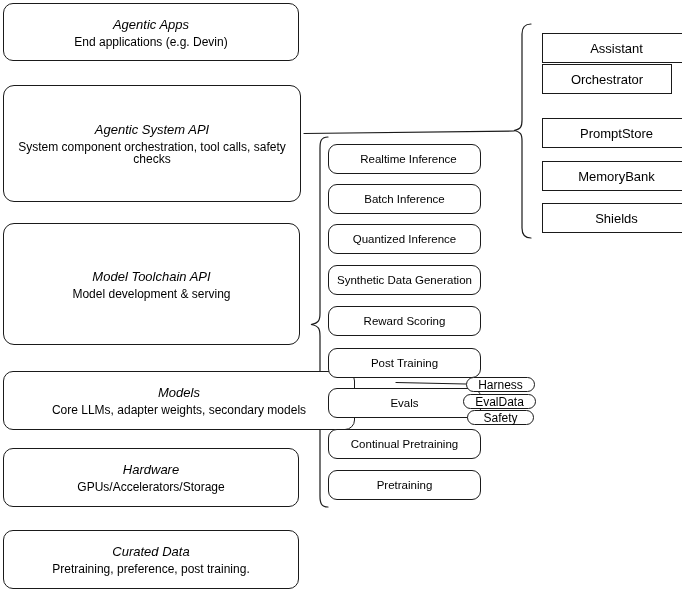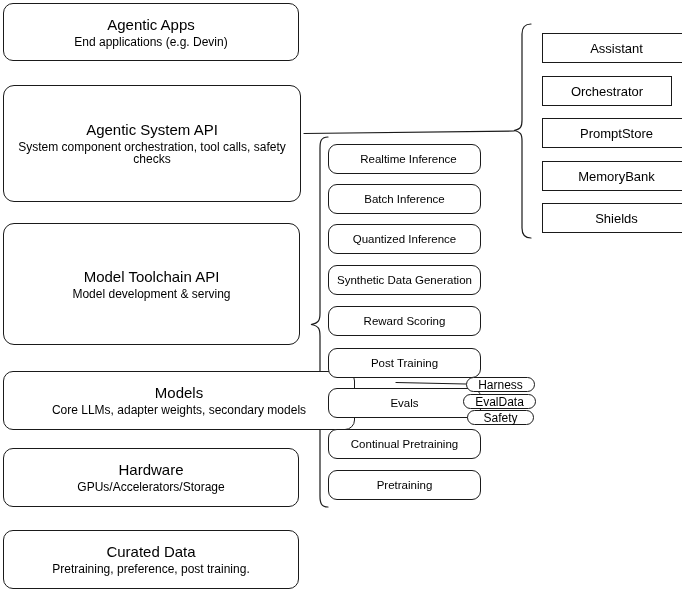--- a/index.html
+++ b/index.html
@@ -7,21 +7,21 @@
     position:relative;width:682px;height:591px;background:#ffffff;
     font-family:"Liberation Sans", sans-serif;color:#000;overflow:hidden;
   }
   .box{
     position:absolute;background:#ffffff;border:1px solid #1a1a1a;
     box-sizing:border-box;display:flex;flex-direction:column;
     align-items:center;justify-content:center;text-align:center;
   }
   .lbox{border-radius:10px;}
   .lbox.big{border-radius:11px;}
-  .lbox .t{font-size:15px;line-height:16px;}
+  .lbox .t{font-size:13px;line-height:16px;font-style:italic;}
   .lbox .s{font-size:12px;line-height:12px;margin-top:3px;}
   .mbox{border-radius:9px;font-size:11.5px;}
   .rbox{border-radius:0;font-size:13px;margin-left:13px;}
   .pill{
     position:absolute;background:#ffffff;border:1px solid #1a1a1a;
     border-radius:999px;box-sizing:border-box;display:flex;align-items:center;
     justify-content:center;font-size:12px;text-align:center;
   }
   .overlay{position:absolute;left:0;top:0;width:682px;height:591px;pointer-events:none;}
 </style>
@@ -101,21 +101,21 @@
   <div class="pill" style="left:463px;top:394px;width:73px;height:15px;">
     <span>EvalData</span>
   </div>
   <div class="pill" style="left:467px;top:410px;width:67px;height:15px;align-items:center;">
     <span>Safety</span>
   </div>
 
   <div class="box rbox" style="left:529px;top:33px;width:149px;height:30px;">
     <span>Assistant</span>
   </div>
-  <div class="box rbox" style="left:529px;top:76px;width:130px;height:30px;">
+  <div class="box rbox" style="left:529px;top:64px;width:130px;height:30px;">
     <span>Orchestrator</span>
   </div>
   <div class="box rbox" style="left:529px;top:118px;width:149px;height:30px;">
     <span>PromptStore</span>
   </div>
   <div class="box rbox" style="left:529px;top:161px;width:149px;height:30px;">
     <span>MemoryBank</span>
   </div>
   <div class="box rbox" style="left:529px;top:203px;width:149px;height:30px;">
     <span>Shields</span>

